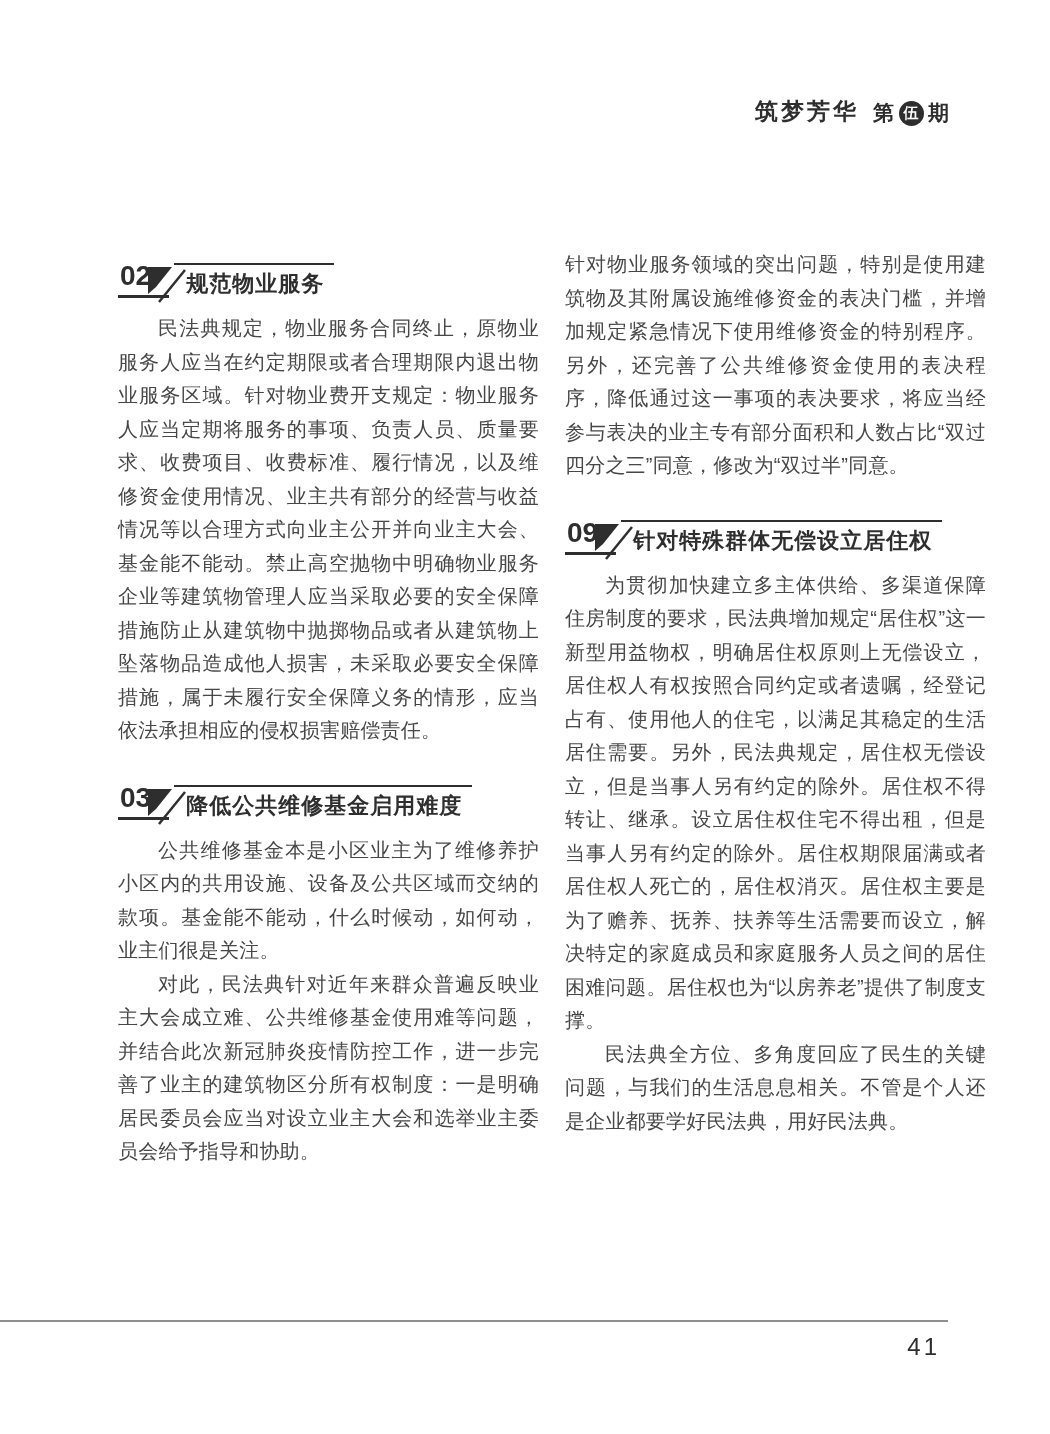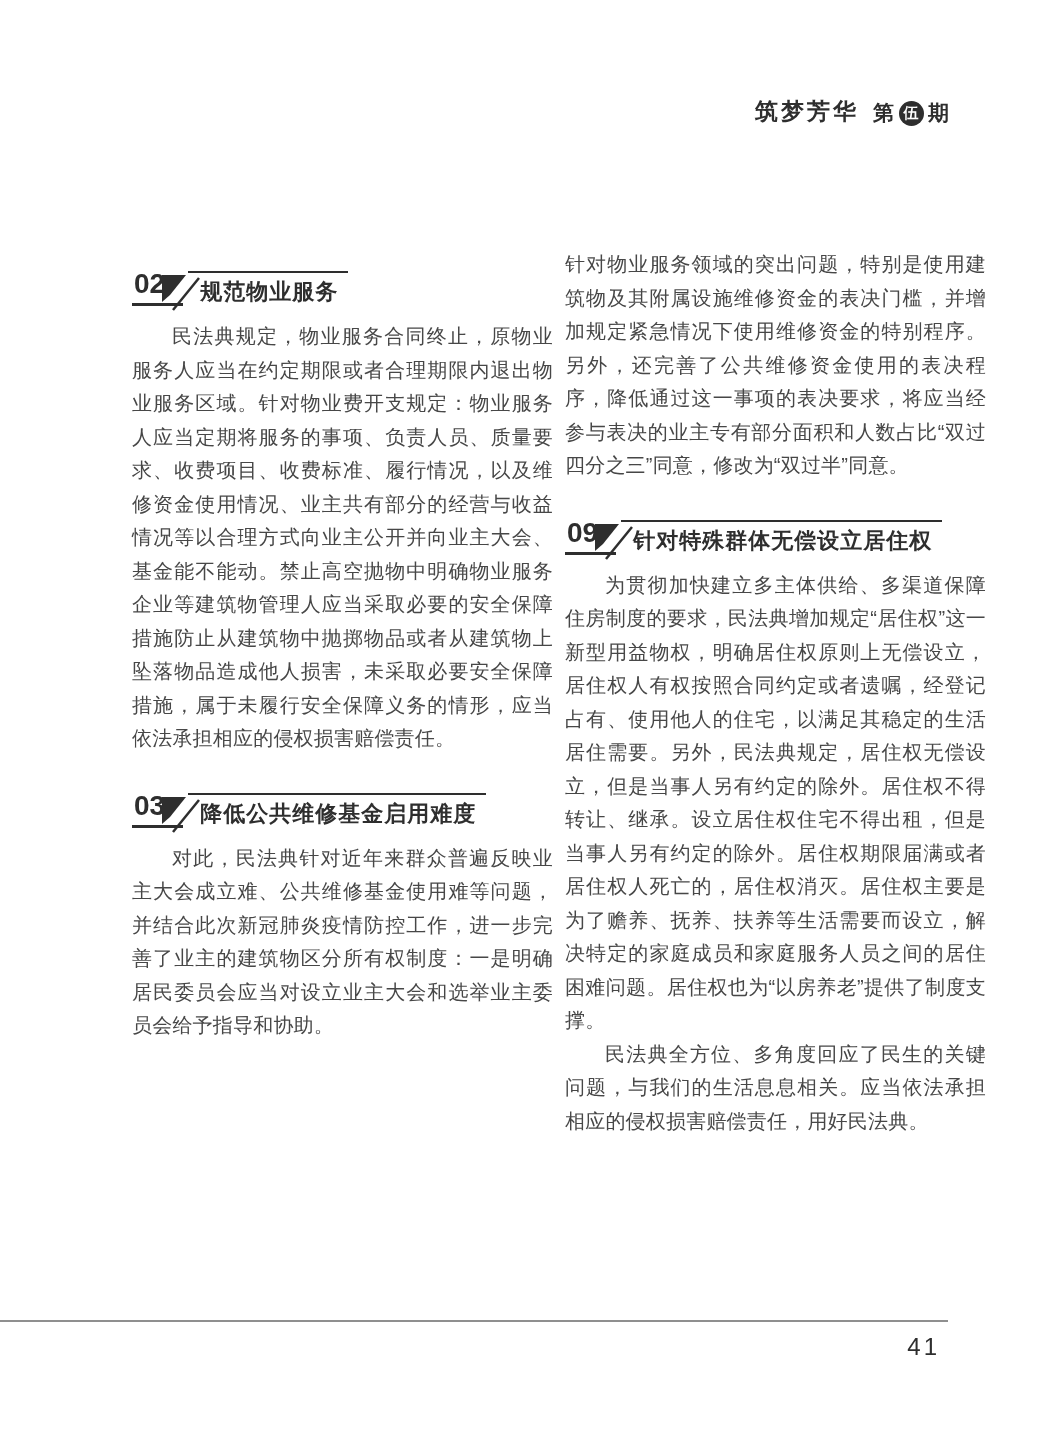--- a/index.html
+++ b/index.html
@@ -22,21 +22,21 @@
   .issue { display:flex; align-items:center; gap:4px; font-size:21px; letter-spacing:1px; }
   .issue-badge {
     width:25px; height:25px; border-radius:50%;
     background:#2e2e2e; color:#ffffff;
     font-size:15px; font-weight:700;
     display:flex; align-items:center; justify-content:center;
   }
 
   
   .col { position:absolute; width:421px; }
-  .col-left  { left:132px; top:252px;margin-top:8px; }
+  .col-left  { left:118px; top:252px; }
   .col-right { left:565px; top:248px; }
 
   .body-para {
     margin:0;
     font-size:20px;
     line-height:33.5px;
     text-align:justify;
     color:#474747;
     letter-spacing:0.2px;
   }
@@ -109,38 +109,39 @@
       <span class="sec-num">03</span>
       <span class="sec-mark">
         <svg width="40" height="42" viewBox="0 0 40 42">
           <polygon points="1,6 25,6 9,26 1,33" fill="#2e2e2e"></polygon>
           <path d="M12 41 L38 9" stroke="#2e2e2e" stroke-width="2.5" fill="none"></path>
         </svg>
       </span>
       <span class="sec-title">降低公共维修基金启用难度</span>
     </div>
 
+    <p class="body-para indent">公共维修基金本是小区业主为了维修养护小区内的共用设施、设备及公共区域而交纳的款项。基金能不能动，什么时候动，如何动，业主们很是关注。</p>
     <p class="body-para indent">对此，民法典针对近年来群众普遍反映业主大会成立难、公共维修基金使用难等问题，并结合此次新冠肺炎疫情防控工作，进一步完善了业主的建筑物区分所有权制度：一是明确居民委员会应当对设立业主大会和选举业主委员会给予指导和协助。</p>
   </div>
 
   <div class="col col-right">
 
     <p class="body-para">针对物业服务领域的突出问题，特别是使用建筑物及其附属设施维修资金的表决门槛，并增加规定紧急情况下使用维修资金的特别程序。另外，还完善了公共维修资金使用的表决程序，降低通过这一事项的表决要求，将应当经参与表决的业主专有部分面积和人数占比“双过四分之三”同意，修改为“双过半”同意。</p>
 
     <div class="sec-heading mt">
       <span class="sec-num">09</span>
       <span class="sec-mark">
         <svg width="40" height="42" viewBox="0 0 40 42">
           <polygon points="1,6 25,6 9,26 1,33" fill="#2e2e2e"></polygon>
           <path d="M12 41 L38 9" stroke="#2e2e2e" stroke-width="2.5" fill="none"></path>
         </svg>
       </span>
       <span class="sec-title">针对特殊群体无偿设立居住权</span>
     </div>
 
     <p class="body-para indent">为贯彻加快建立多主体供给、多渠道保障住房制度的要求，民法典增加规定“居住权”这一新型用益物权，明确居住权原则上无偿设立，居住权人有权按照合同约定或者遗嘱，经登记占有、使用他人的住宅，以满足其稳定的生活居住需要。另外，民法典规定，居住权无偿设立，但是当事人另有约定的除外。居住权不得转让、继承。设立居住权住宅不得出租，但是当事人另有约定的除外。居住权期限届满或者居住权人死亡的，居住权消灭。居住权主要是为了赡养、抚养、扶养等生活需要而设立，解决特定的家庭成员和家庭服务人员之间的居住困难问题。居住权也为“以房养老”提供了制度支撑。</p>
-    <p class="body-para indent">民法典全方位、多角度回应了民生的关键问题，与我们的生活息息相关。应当依法承担相应的侵权损害赔偿责任，用好民法典。</p>
+    <p class="body-para indent">民法典全方位、多角度回应了民生的关键问题，与我们的生活息息相关。不管是个人还是企业都要学好民法典，用好民法典。</p>
   </div>
 
   <div class="footer-rule"></div>
   <div class="page-number">41</div>
 
 </div>
 
 </body></html>

